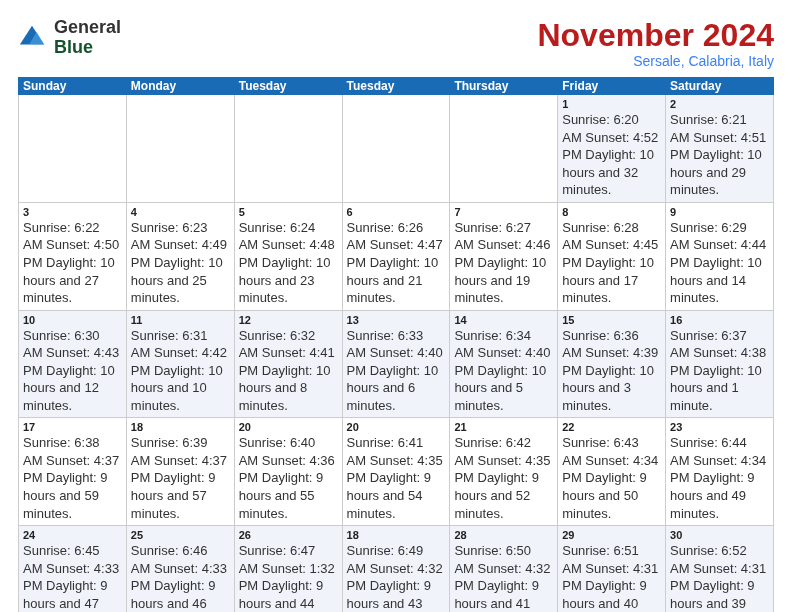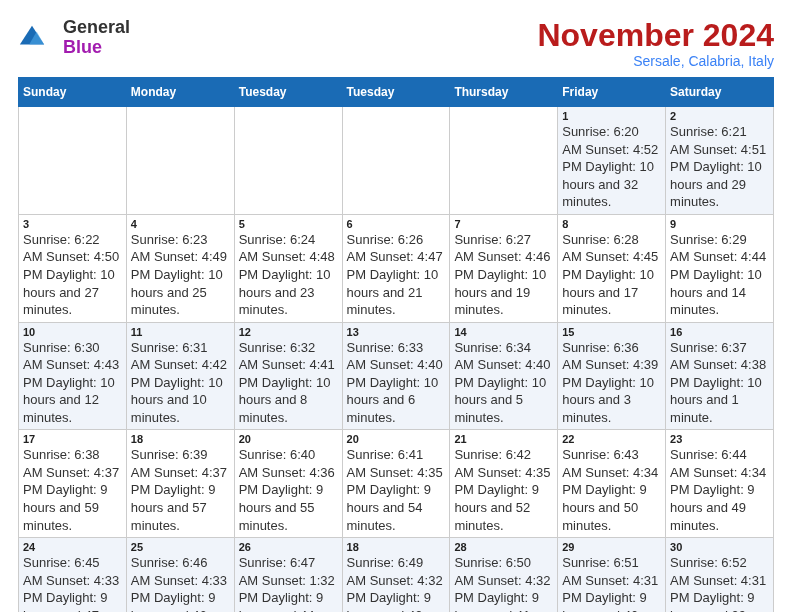--- a/index.html
+++ b/index.html
@@ -17,29 +17,29 @@
     }
     .header {
       display: flex;
       justify-content: space-between;
       align-items: flex-start;
       margin-bottom: 8px;
     }
     .logo {
       display: flex;
       align-items: center;
-      gap: 17px;
+      gap: 8px;
     }
     .logo-text {
       font-size: 18px;
       font-weight: bold;
       line-height: 1.1;
     }
     .logo-general { color: #333; }
-    .logo-blue { color: #a21caf; }
+    .logo-blue { color: #14532d; }
     .logo-icon {
       width: 28px;
       height: 28px;
     }
     .title-block {
       text-align: right;
     }
     .month-title {
       font-size: 32px;
       font-weight: bold;
@@ -53,21 +53,21 @@
     table {
       width: 100%;
       border-collapse: collapse;
       table-layout: fixed;
     }
     thead tr th {
       background-color: #1a6bb5;
       color: #fff;
       font-size: 12px;
       font-weight: bold;
-      padding: 7px 4px;
+      padding: 1px 4px;
       text-align: left;
       border: 1px solid #1a6bb5;
     }
     tbody tr td {
       border: 1px solid #ccc;
       vertical-align: top;
       padding: 3px 4px;
       font-size: 9.5px;
       color: #222;
       height: 78px;

